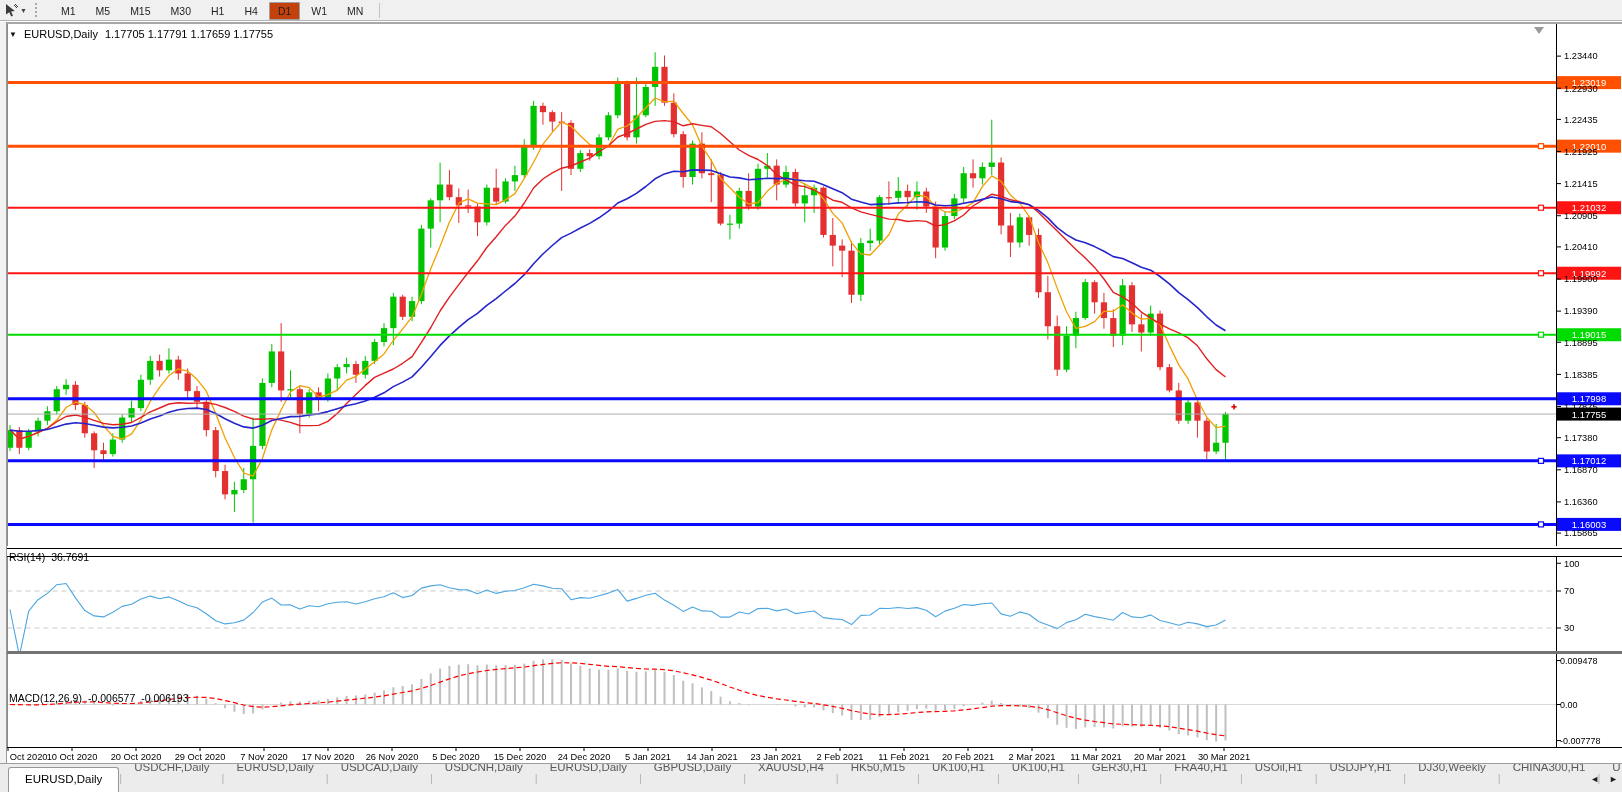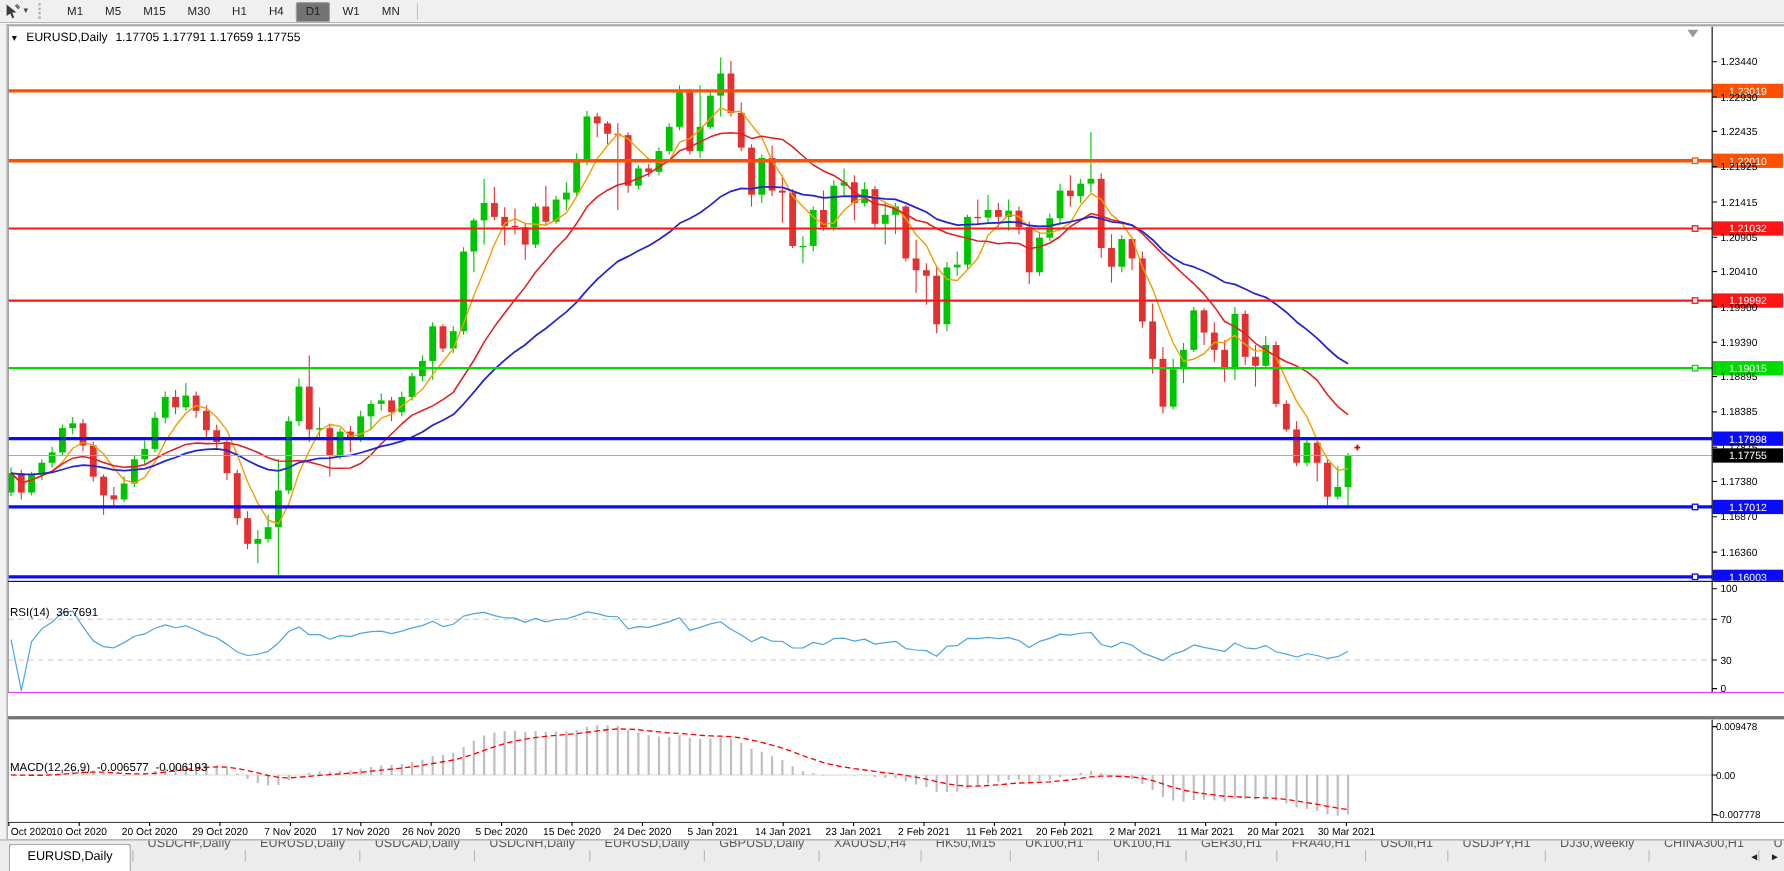--- a/index.html
+++ b/index.html
@@ -4,25 +4,25 @@
 <style>
   html,body{margin:0;padding:0}
   body{position:relative;width:1622px;height:792px;overflow:hidden;background:#fff;
        font-family:"Liberation Sans",sans-serif;-webkit-user-select:none;user-select:none}
   .toolbar{position:absolute;top:0;left:0;right:0;height:21px;background:#f0f0f0;
            border-bottom:1px solid #b4b4b4;display:flex;align-items:center;padding-left:3px;box-sizing:border-box}
   .tool-ic{width:16px;height:15px;margin-right:1px}
   .caret{font-size:7px;color:#444;margin:0 4px 0 0}
   .grip{height:14px;width:6px;border-left:2px dotted #a8a8a8;margin:0 8px 0 4px}
   .tf{font-size:10.5px;color:#1f1f1f;padding:2px 8px;margin:0 1px;border:1px solid transparent;border-radius:2px;cursor:default}
-  .tf.active{background:#737373;border-color:#9f9f9f}
+  .tf.active{background:#c2410c;border-color:#9f9f9f}
   .vr{height:15px;border-left:1px solid #c3c3c3;margin-left:6px}
   .pane{position:absolute;left:0;width:1622px;background:#fff}
   #main-pane{top:22px;height:524px;border-top:2px solid #a8a8a8;border-bottom:1px solid #000;box-sizing:content-box}
-  #rsi-pane{top:528px;height:100px;border-top:1px solid #000;border-bottom:1px solid #d946ef}
+  #rsi-pane{top:556px;height:100px;border-top:1px solid #000;border-bottom:1px solid #d946ef}
   #macd-pane{top:651px;height:94px;border-top:3px solid #737373;border-bottom:1px solid #000}
   #date-axis{top:747px;height:16px}
   .chart-title{position:absolute;top:28px;left:9px;font-size:11px;color:#000;display:flex;align-items:center;gap:7px;z-index:5}
   .win-caret{font-size:8px;color:#111}
   .pane-label{position:absolute;left:9px;font-size:10.5px;color:#000;z-index:5;display:flex;gap:6px}
   #rsi-label{top:551px}
   #macd-label{top:692px}
   .tabs{position:absolute;top:763px;left:0;right:0;height:29px;background:#ececec;border-top:1px solid #9e9e9e;
         display:flex;align-items:flex-end;padding-left:8px;box-sizing:border-box;overflow:hidden;white-space:nowrap}
   .tab{font-size:11.5px;color:#5a5a5a;padding:5px 12px 19px;cursor:default}

